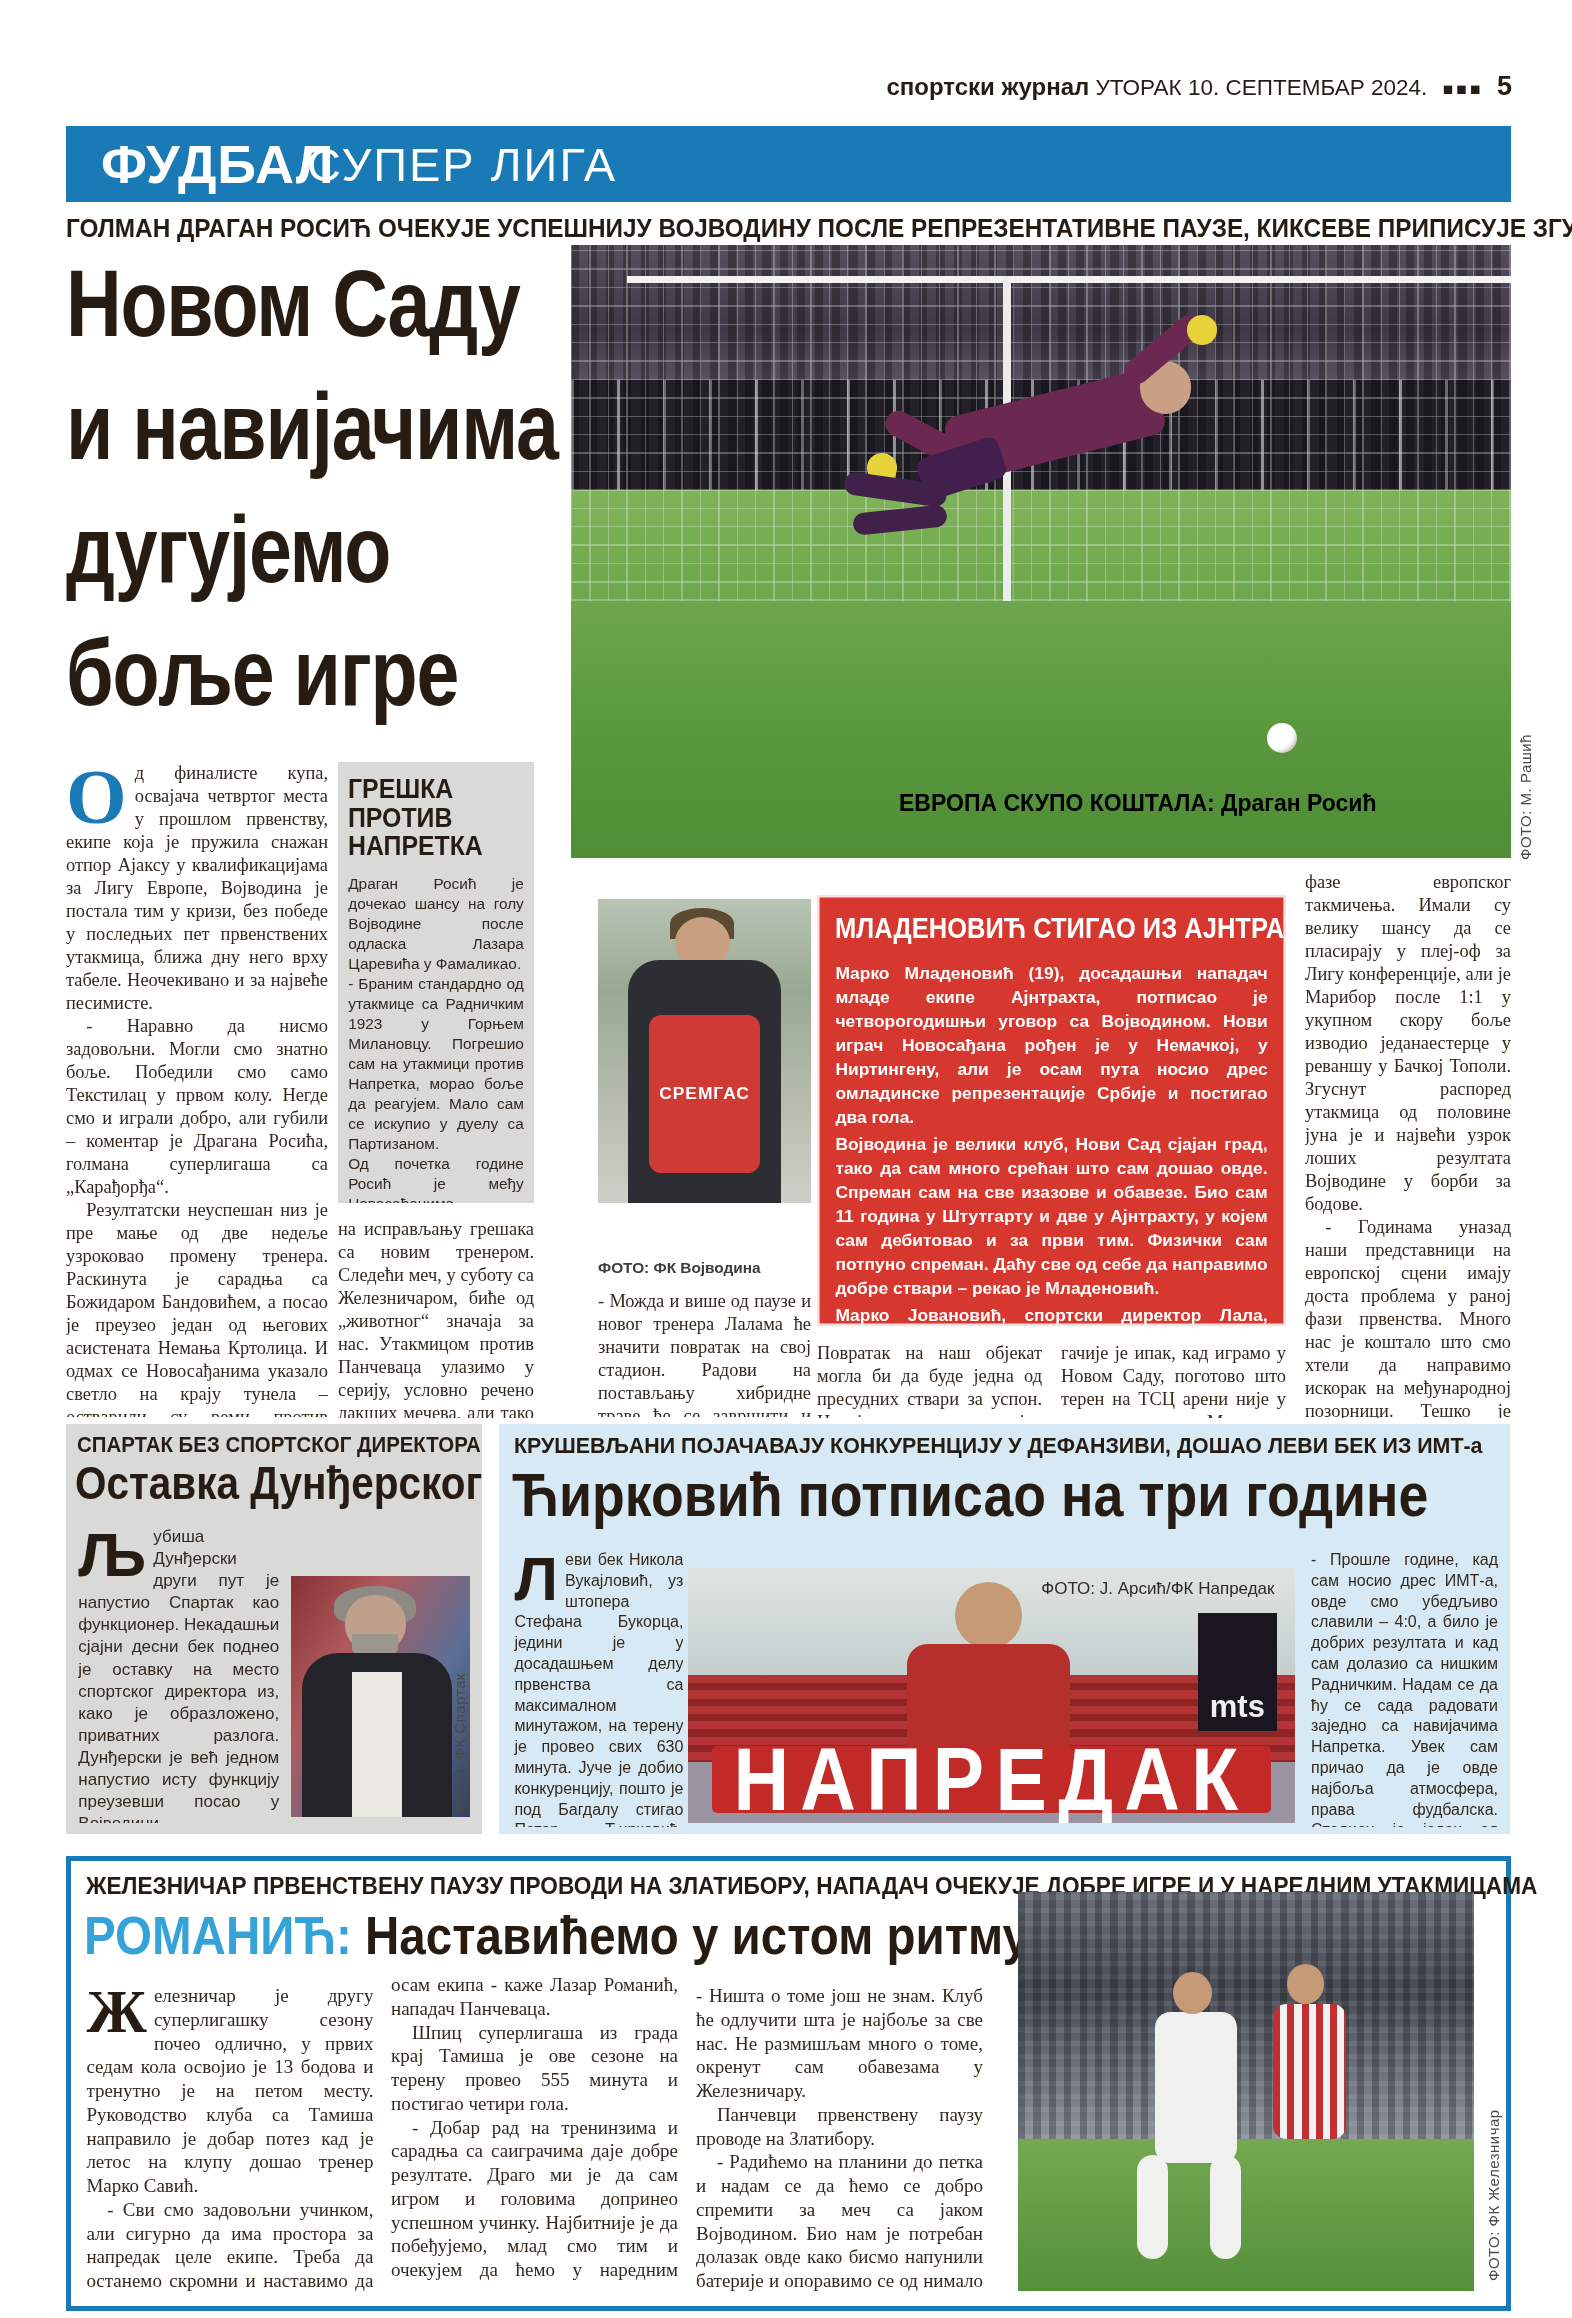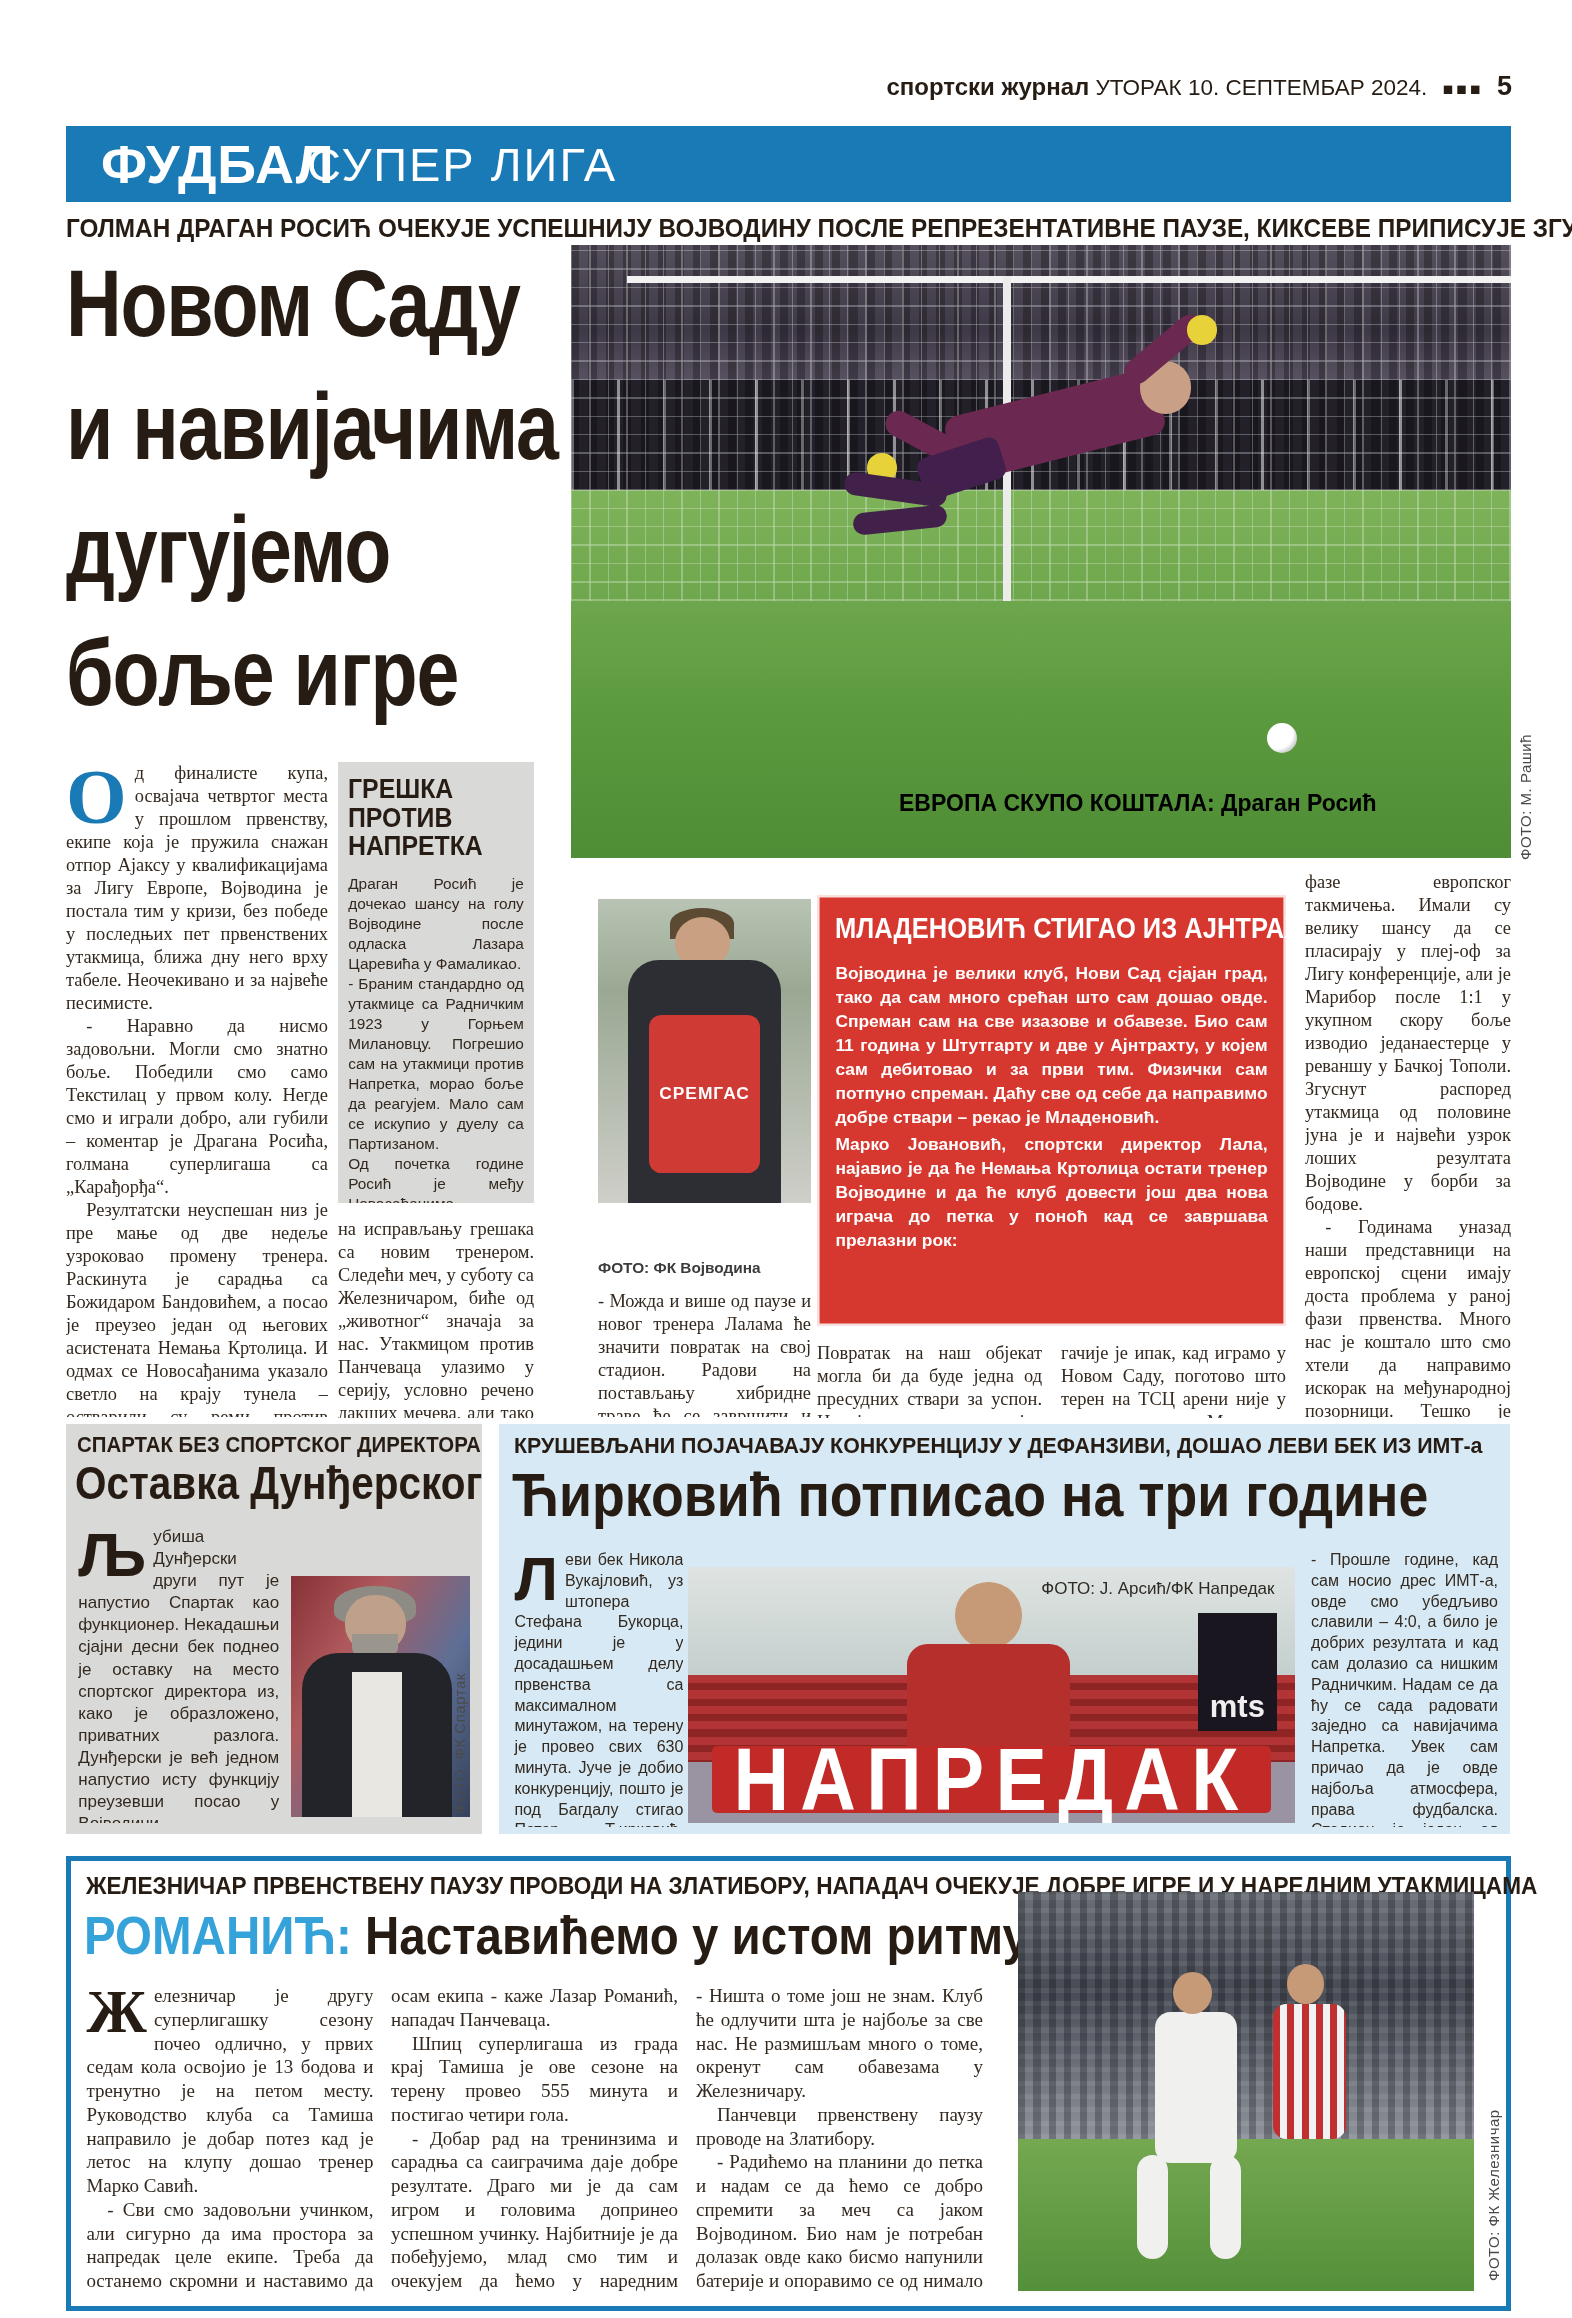--- a/index.html
+++ b/index.html
@@ -204,20 +204,21 @@
   </div>
   <div class="abs caption-sm" style="left:598px;top:1259px;">ФОТО: ФК Војводина</div>
 
   <div class="abs ser clip" style="left:598px;top:1290px;width:213px;height:127px;">
     <p>- Можда и више од паузе и новог тренера Лалама ће значити повратак на свој стадион. Радови на постављању хибридне траве ће се завршити и коначно ће Војводина у суботу бити домаћин на „Карађорђу“.</p>
   </div>
 
   <div class="abs redpanel clip" style="left:817px;top:895px;width:469px;height:431px;padding:17.4px 18.4px;box-sizing:border-box;">
     <div class="red-title sqz88">МЛАДЕНОВИЋ СТИГАО ИЗ АЈНТРАХТА</div>
     <div class="red-body" style="margin-top:15.4px;">
+      <p>Марко Младеновић (19), досадашњи нападач младе екипе Ајнтрахта, потписао је четворогодишњи уговор са Војводином. Нови играч Новосађана рођен је у Немачкој, у Ниртингену, али је осам пута носио дрес омладинске репрезентације Србије и постигао два гола.</p>
       <p>Војводина је велики клуб, Нови Сад сјајан град, тако да сам много срећан што сам дошао овде. Спреман сам на све изазове и обавезе. Био сам 11 година у Штутгарту и две у Ајнтрахту, у којем сам дебитовао и за први тим. Физички сам потпуно спреман. Даћу све од себе да направимо добре ствари – рекао је Младеновић.</p>
       <p>Марко Јовановић, спортски директор Лала, најавио је да ће Немања Кртолица остати тренер Војводине и да ће клуб довести још два нова играча до петка у поноћ кад се завршава прелазни рок:</p>
 
     </div>
   </div>
 
   <div class="abs ser clip" style="left:817px;top:1342px;width:225px;height:76px;">
     <p>Повратак на наш објекат могла би да буде једна од пресудних ствари за успон. Навијачима свака част, јер су путовали у Бачку Тополу и гостовања и здушно нас бодрили. Дру-</p>
   </div>
   <div class="abs ser clip" style="left:1061px;top:1342px;width:225px;height:76px;">
@@ -276,21 +277,21 @@
 
   <div class="abs zbox" style="left:66px;top:1856px;width:1435px;height:445px;">
     <div class="abs kick sqz92" style="left:15.4px;top:11.3px;font-size:24.6px;">ЖЕЛЕЗНИЧАР ПРВЕНСТВЕНУ ПАУЗУ ПРОВОДИ НА ЗЛАТИБОРУ, НАПАДАЧ ОЧЕКУЈЕ ДОБРЕ ИГРЕ И У НАРЕДНИМ УТАКМИЦАМА</div>
     <div class="abs z-head sqz88" style="left:13.3px;top:43px;">
       <span class="nm">РОМАНИЋ:</span><span class="rest"> Наставићемо у истом ритму</span>
     </div>
     <div class="abs ser clip" style="left:15.4px;top:123px;width:287px;height:307px;font-size:19px;">
       <p class="fl-dark-ser">Железничар је другу суперлигашку сезону почео одлично, у првих седам кола освојио је 13 бодова и тренутно је на петом месту. Руководство клуба са Тамиша направило је добар потез кад је летос на клупу дошао тренер Марко Савић.</p>
       <p>- Сви смо задовољни учинком, али сигурно да има простора за напредак целе екипе. Треба да останемо скромни и наставимо да радимо као до сада. Тим је потпуно нов, атмосфера је одлична, што је један од предуслова за успех. Очекујем да ћемо наставити у истом ритму после паузе и да ћемо се пласирати међу првих</p>
     </div>
-    <div class="abs ser clip" style="left:320px;top:123px;width:287px;height:307px;font-size:19px;">
+    <div class="abs ser clip" style="left:320px;top:112px;width:287px;height:307px;font-size:19px;">
       <p>осам екипа - каже Лазар Романић, нападач Панчеваца.</p>
       <p>Шпиц суперлигаша из града крај Тамиша је ове сезоне на терену провео 555 минута и постигао четири гола.</p>
       <p>- Добар рад на тренинзима и сарадња са саиграчима даје добре резултате. Драго ми је да сам игром и головима допринео успешном учинку. Најбитније је да побеђујемо, млад смо тим и очекујем да ћемо у наредним мечевима остварити још боље резултате.</p>
 
     </div>
     <div class="abs ser clip" style="left:625px;top:123px;width:287px;height:307px;font-size:19px;">
       <p>- Ништа о томе још не знам. Клуб ће одлучити шта је најбоље за све нас. Не размишљам много о томе, окренут сам обавезама у Железничару.</p>
       <p>Панчевци првенствену паузу проводе на Златибору.</p>
       <p>- Радићемо на планини до петка и надам се да ћемо се добро спремити за меч са јаком Војводином. Био нам је потребан долазак овде како бисмо напунили батерије и опоравимо се од нимало лаких седам кола које смо одиграли у високом ритму – истакао је Романић.</p>
 

